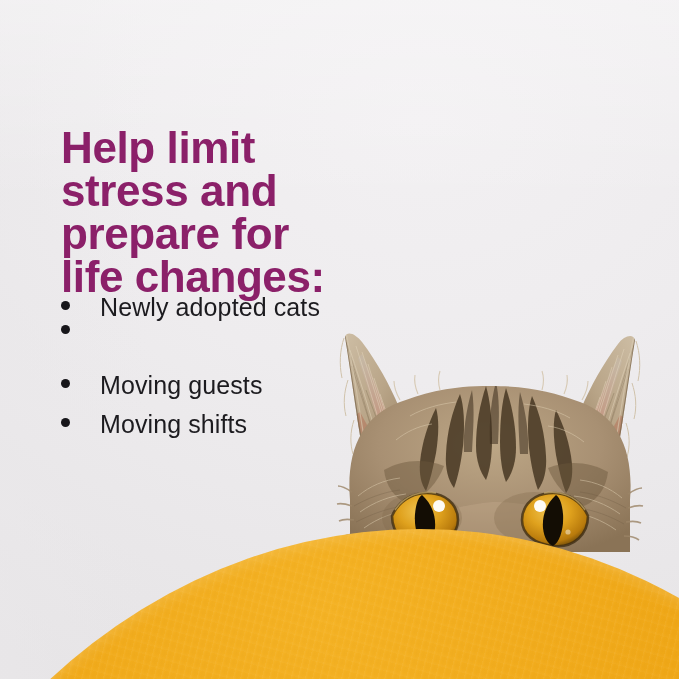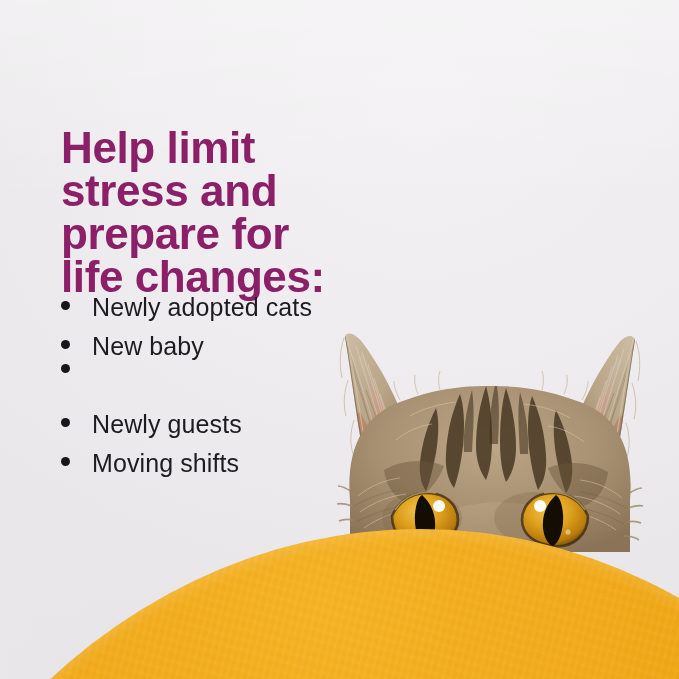--- a/index.html
+++ b/index.html
@@ -69,20 +69,21 @@
     top: -6px;
     margin-right: 22px;
   }
   .bullet-text {
     color: #1c1b1f;
     font-size: 25px;
     line-height: 30px;
     font-weight: 400;
     letter-spacing: 0.1px;
     white-space: nowrap;
+    margin-left: 8px;
   }
 
   
   .cat {
     position: absolute;
     left: 300px;
     top: 320px;
     width: 380px;
     height: 260px;
   }
@@ -343,28 +344,24 @@
 prepare for
 life changes:</h1>
 
   <ul class="bullets">
     <li class="bullet-row">
       <span class="bullet-dot"></span>
       <span class="bullet-text">Newly adopted cats</span>
     </li>
     <li class="bullet-row">
       <span class="bullet-dot"></span>
-      <span class="bullet-text">New baby</span>
     </li>
     <li class="bullet-row">
       <span class="bullet-dot"></span>
-    </li>
-    <li class="bullet-row">
-      <span class="bullet-dot"></span>
-      <span class="bullet-text">Newly guests</span>
+      <span class="bullet-text">Moving guests</span>
     </li>
     <li class="bullet-row">
       <span class="bullet-dot"></span>
       <span class="bullet-text">Moving shifts</span>
     </li>
   </ul>
 
 </div>
 
 </body></html>

